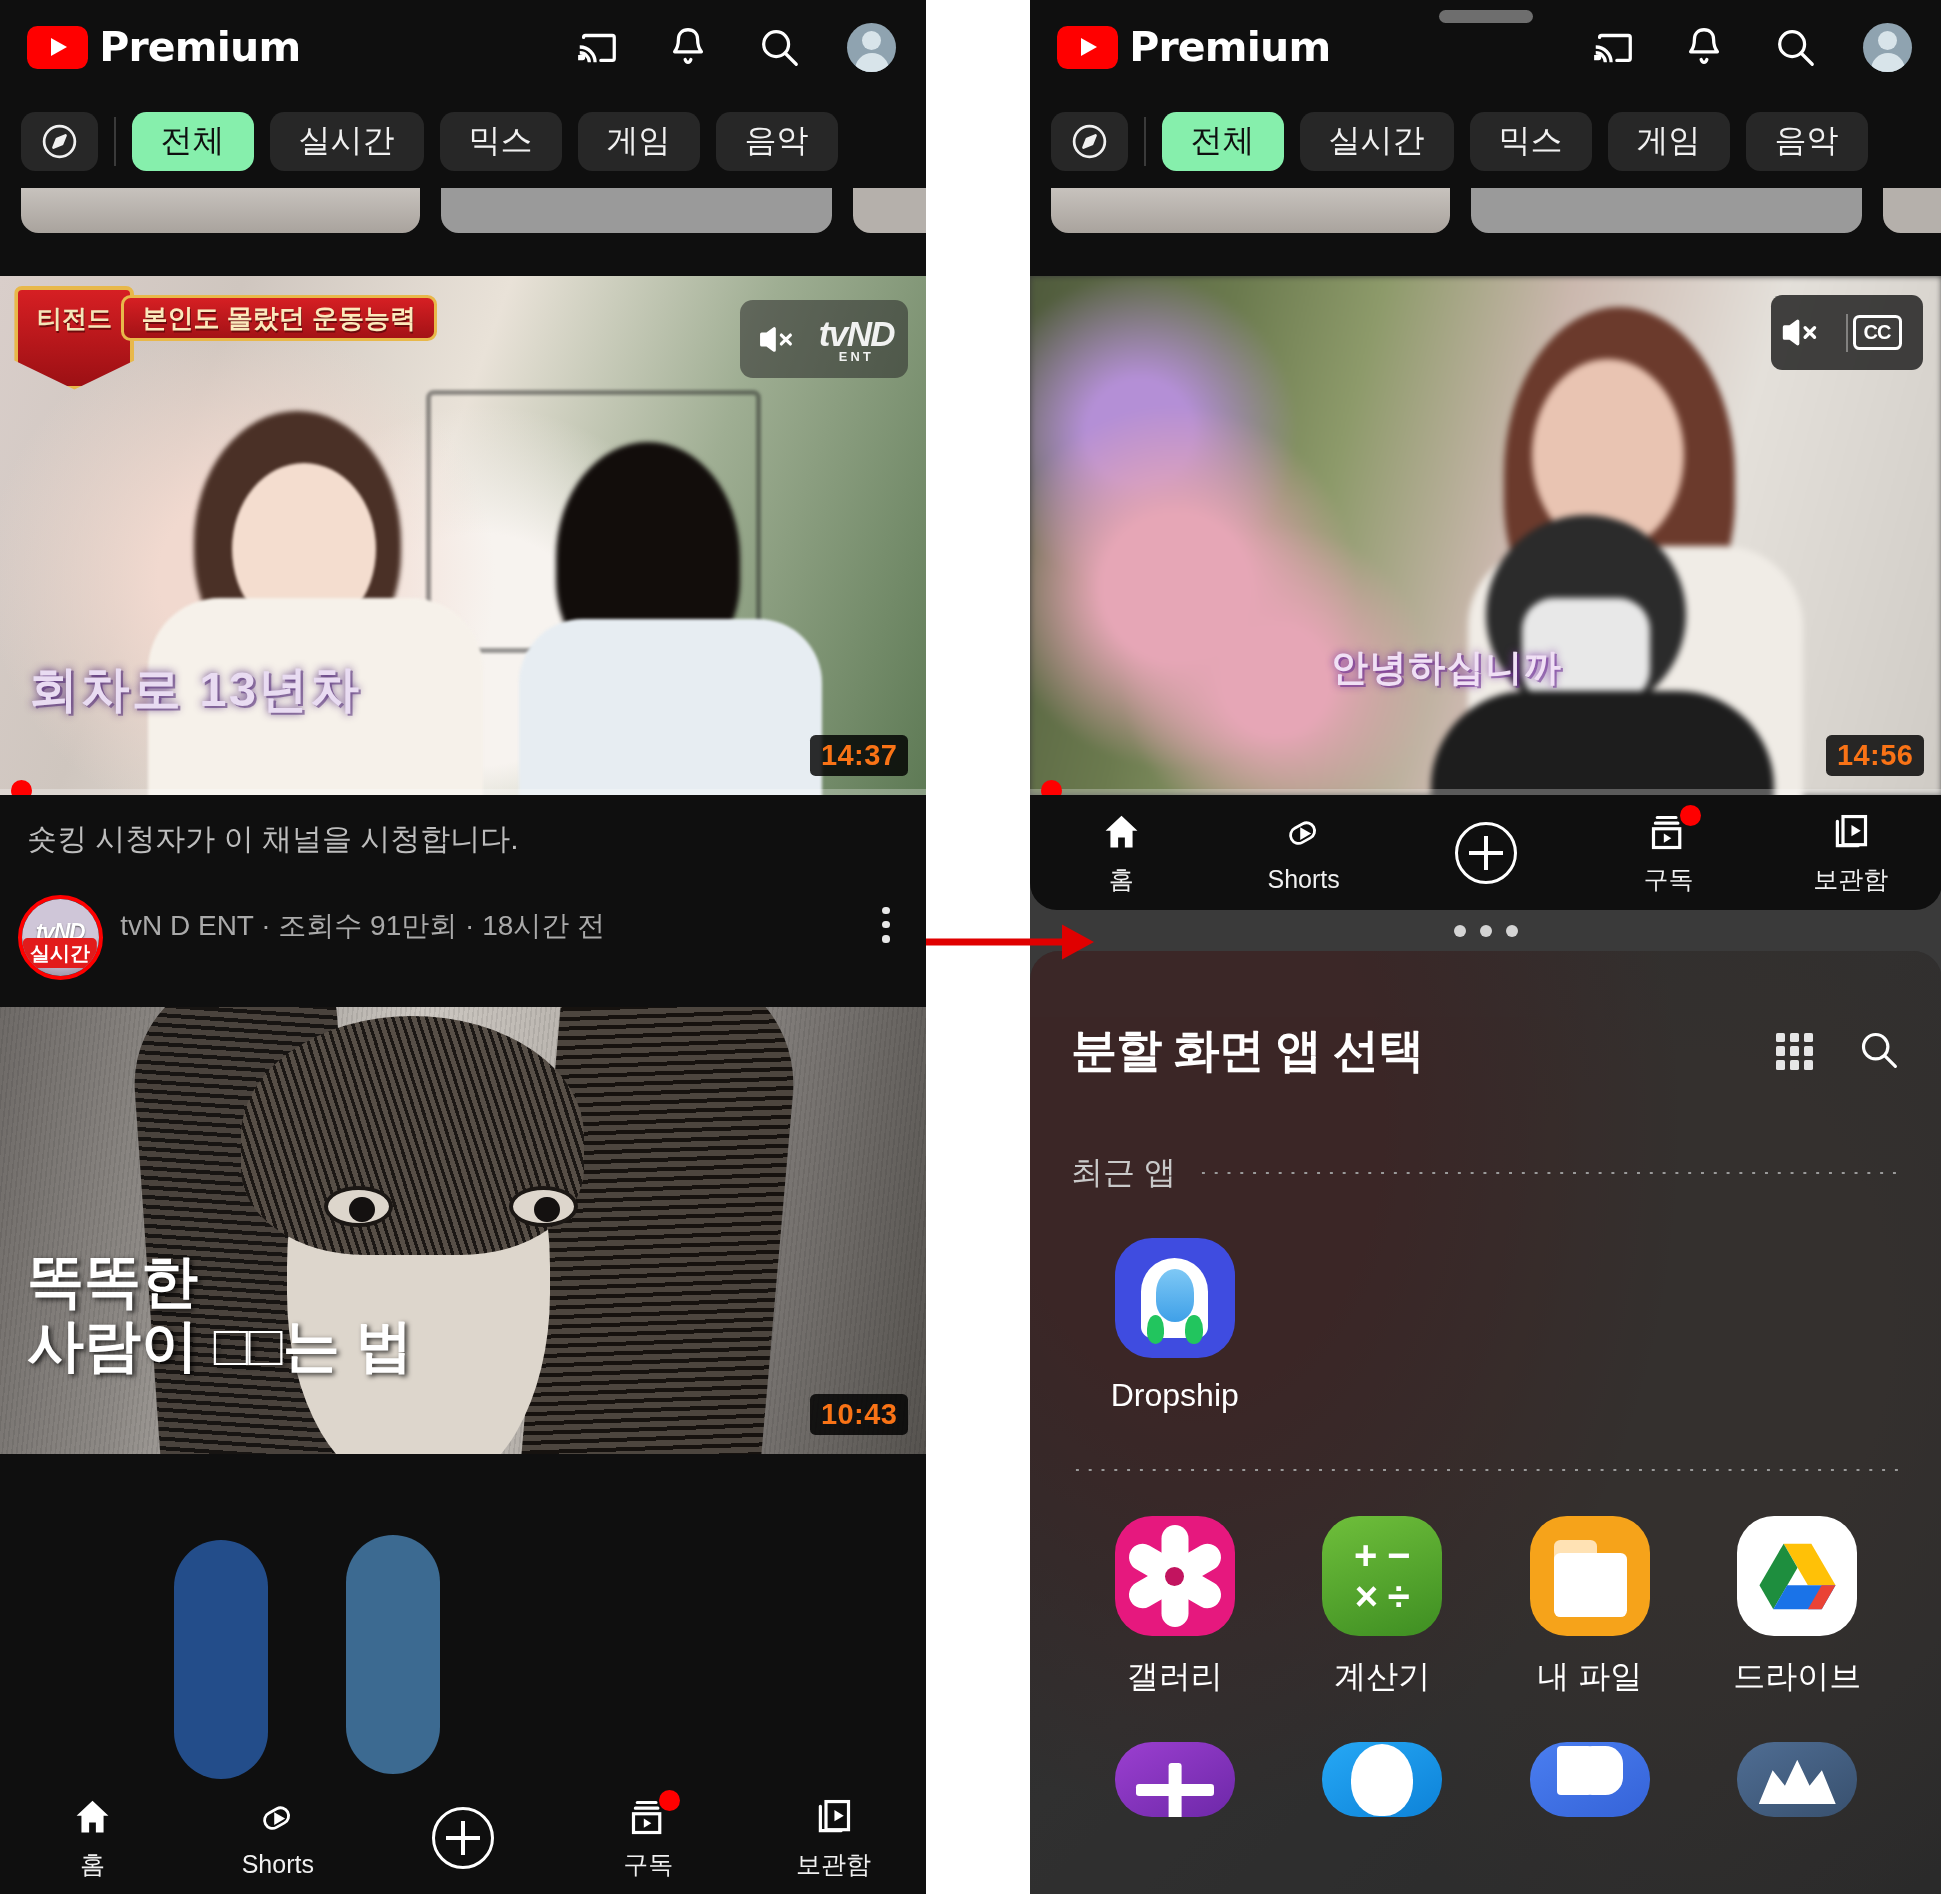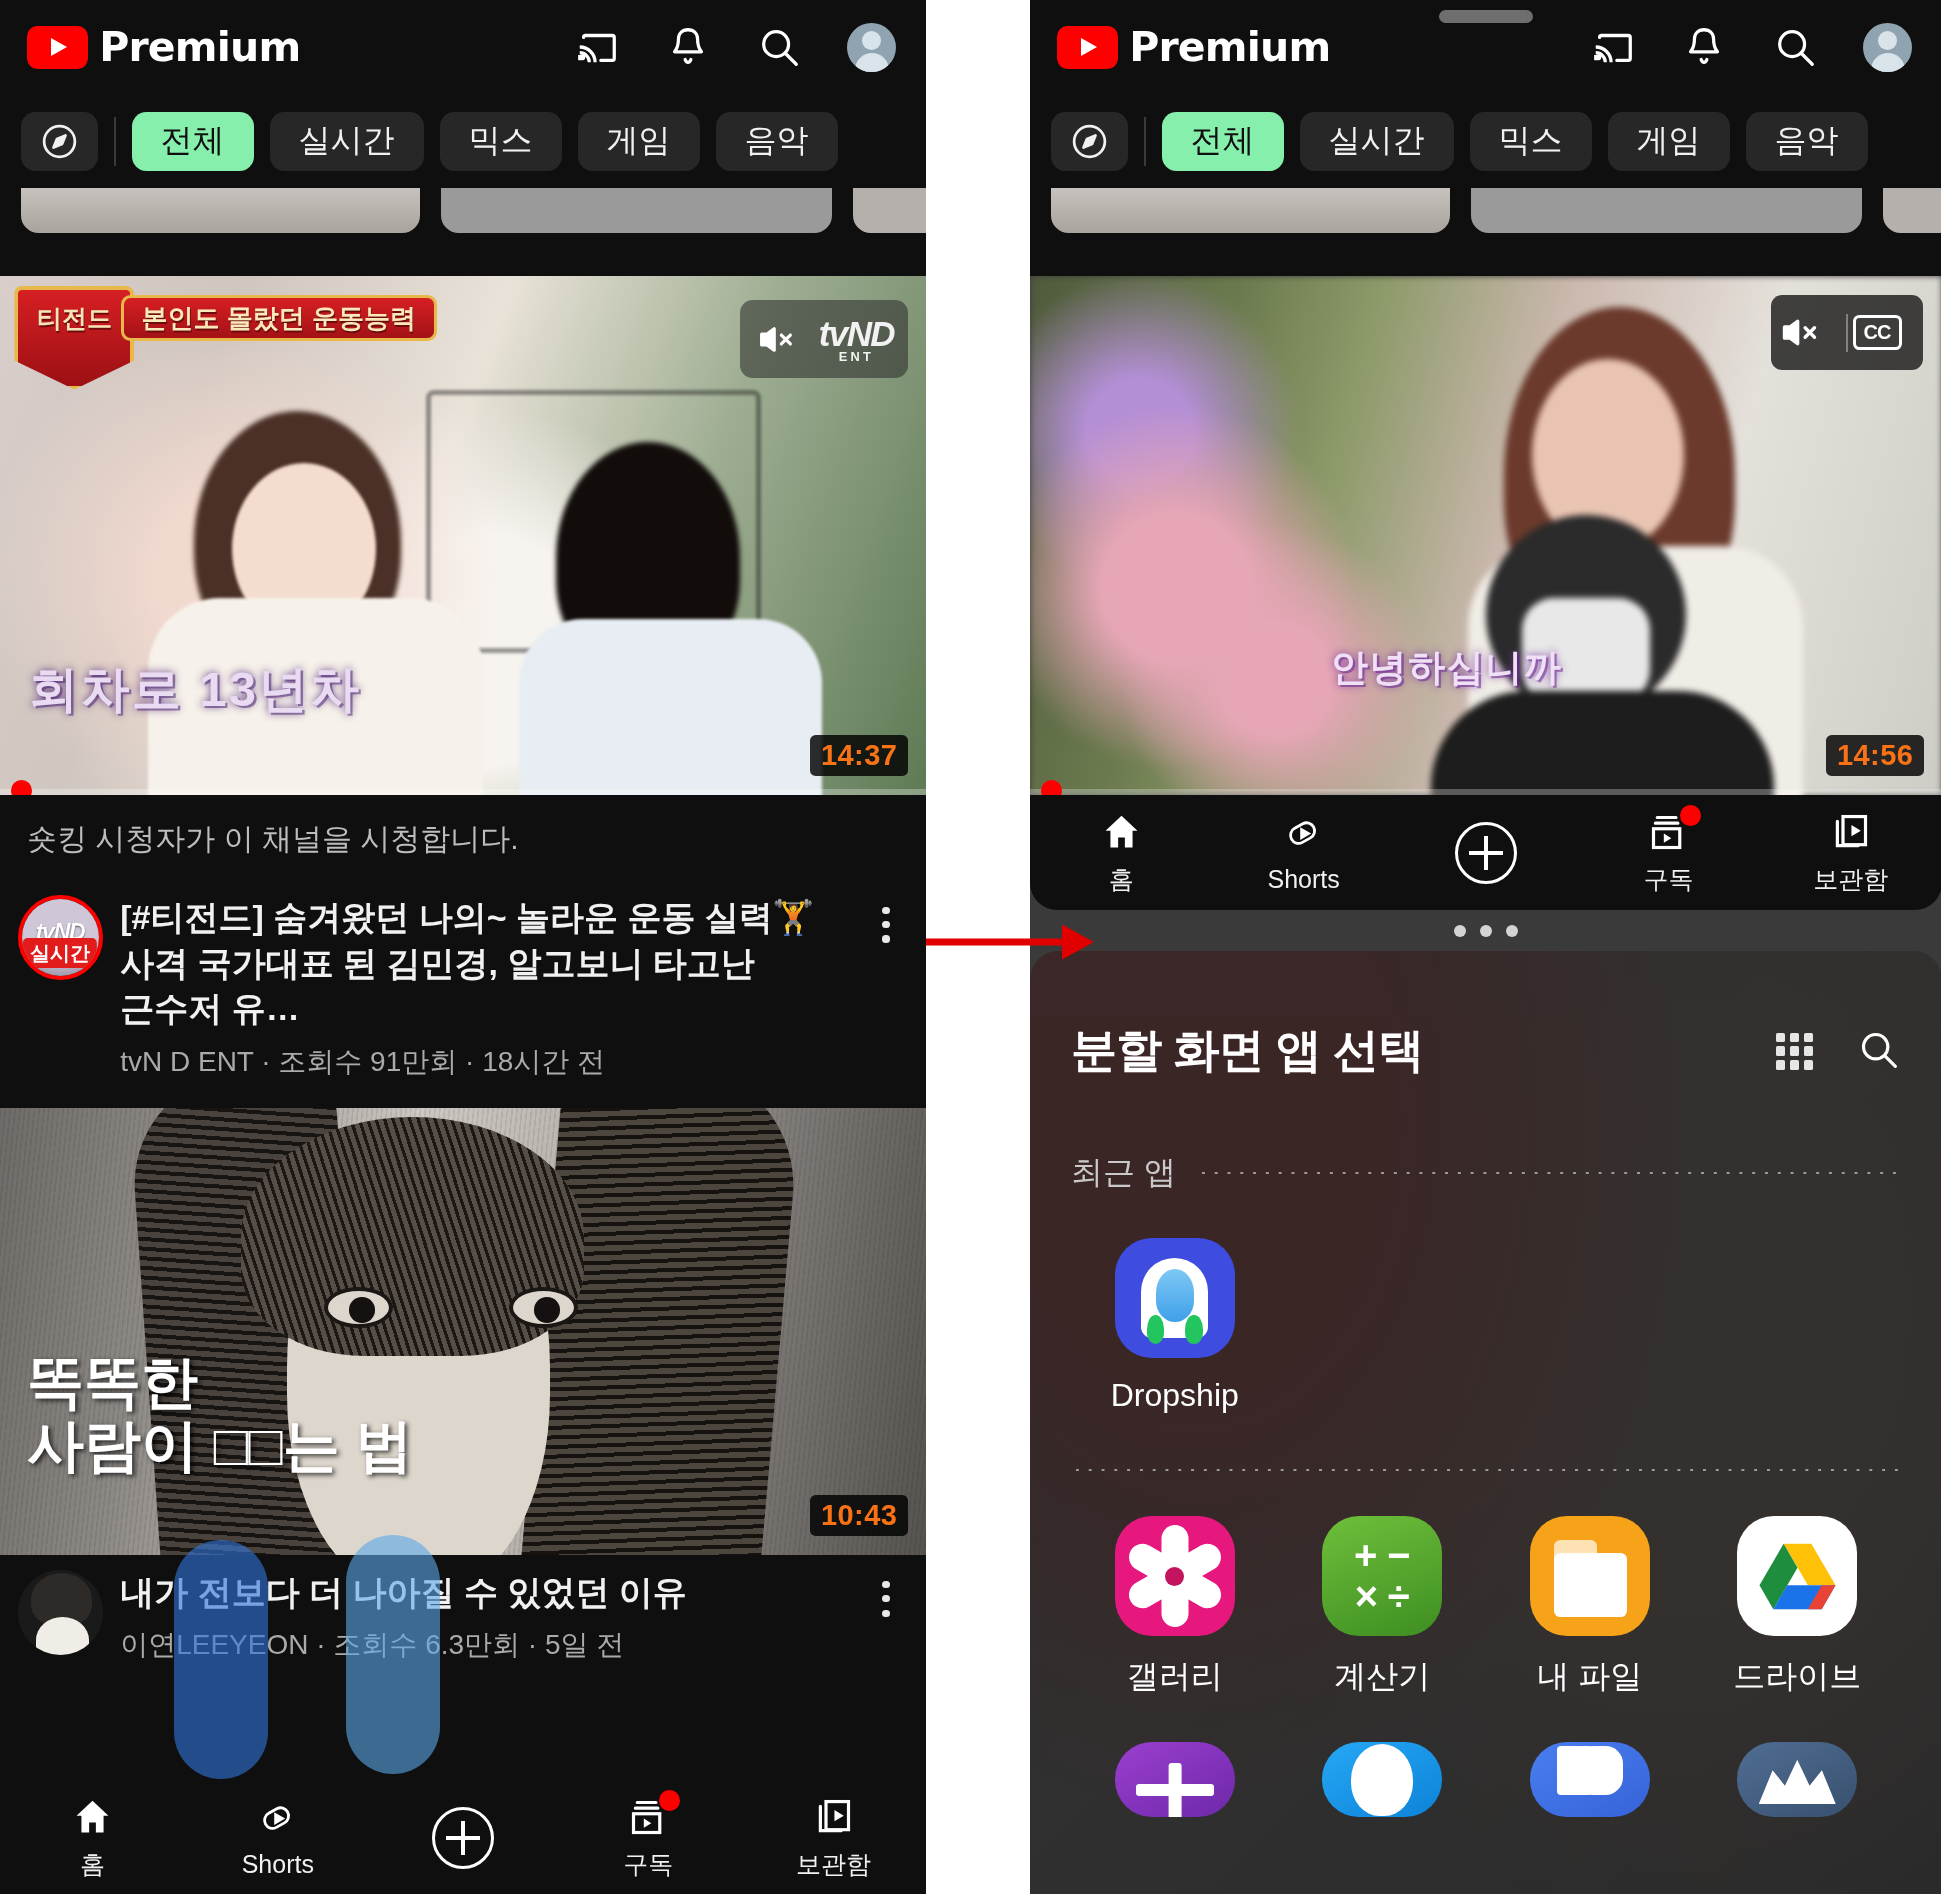--- a/index.html
+++ b/index.html
@@ -406,21 +406,20 @@
   <div class="live-notice">숏킹 시청자가 이 채널을 시청합니다.</div>
 
   <div class="meta">
     <div class="ch-av live">
       <div class="tvnd">
           <b>tvND</b>
         </div>
       <div class="live-tag">실시간</div>
     </div>
     <div class="meta-text">
-      <div class="v-title">[#티전드] 숨겨왔던 나의~ 놀라운 운동 실력🏋 사격 국가대표 된 김민경, 알고보니 타고난 근수저 유…</div>
       <div class="v-sub">tvN D ENT · 조회수 91만회 · 18시간 전</div>
     </div>
     <div class="kebab">
         <i></i>
         <i></i>
         <i></i>
       </div>
   </div>
 
   <div class="thumb thumb-2">
@@ -432,34 +431,20 @@
         <div class="eyeL"></div>
         <div class="eyeR"></div>
     </div>
     <div class="thumb2-overlay">
       <div>똑똑한</div>
       <div>사람이 □□는 법</div>
     </div>
     <div class="duration">10:43</div>
   </div>
 
-  <div class="meta">
-    <div class="ch-av">
-        <div class="sketch"></div>
-      </div>
-    <div class="meta-text">
-      <div class="v-title">내가 전보다 더 나아질 수 있었던 이유</div>
-      <div class="v-sub">이연LEEYEON · 조회수 6.3만회 · 5일 전</div>
-    </div>
-    <div class="kebab">
-        <i></i>
-        <i></i>
-        <i></i>
-      </div>
-  </div>
 
   <div class="bnav" style="position:absolute;bottom:0;left:0;width:100%;">
     <div class="bnav-item">
       <svg viewBox="0 0 24 24">
           <path d="M12 3L3.5 11h2.6v9h4.1v-5.4h3.6V20h4.1v-9h2.6z" fill="#fff"></path>
         </svg>
       <span>홈</span>
     </div>
     <div class="bnav-item">
       <svg viewBox="0 0 24 24" fill="none" stroke="#fff" stroke-width="1.5">

